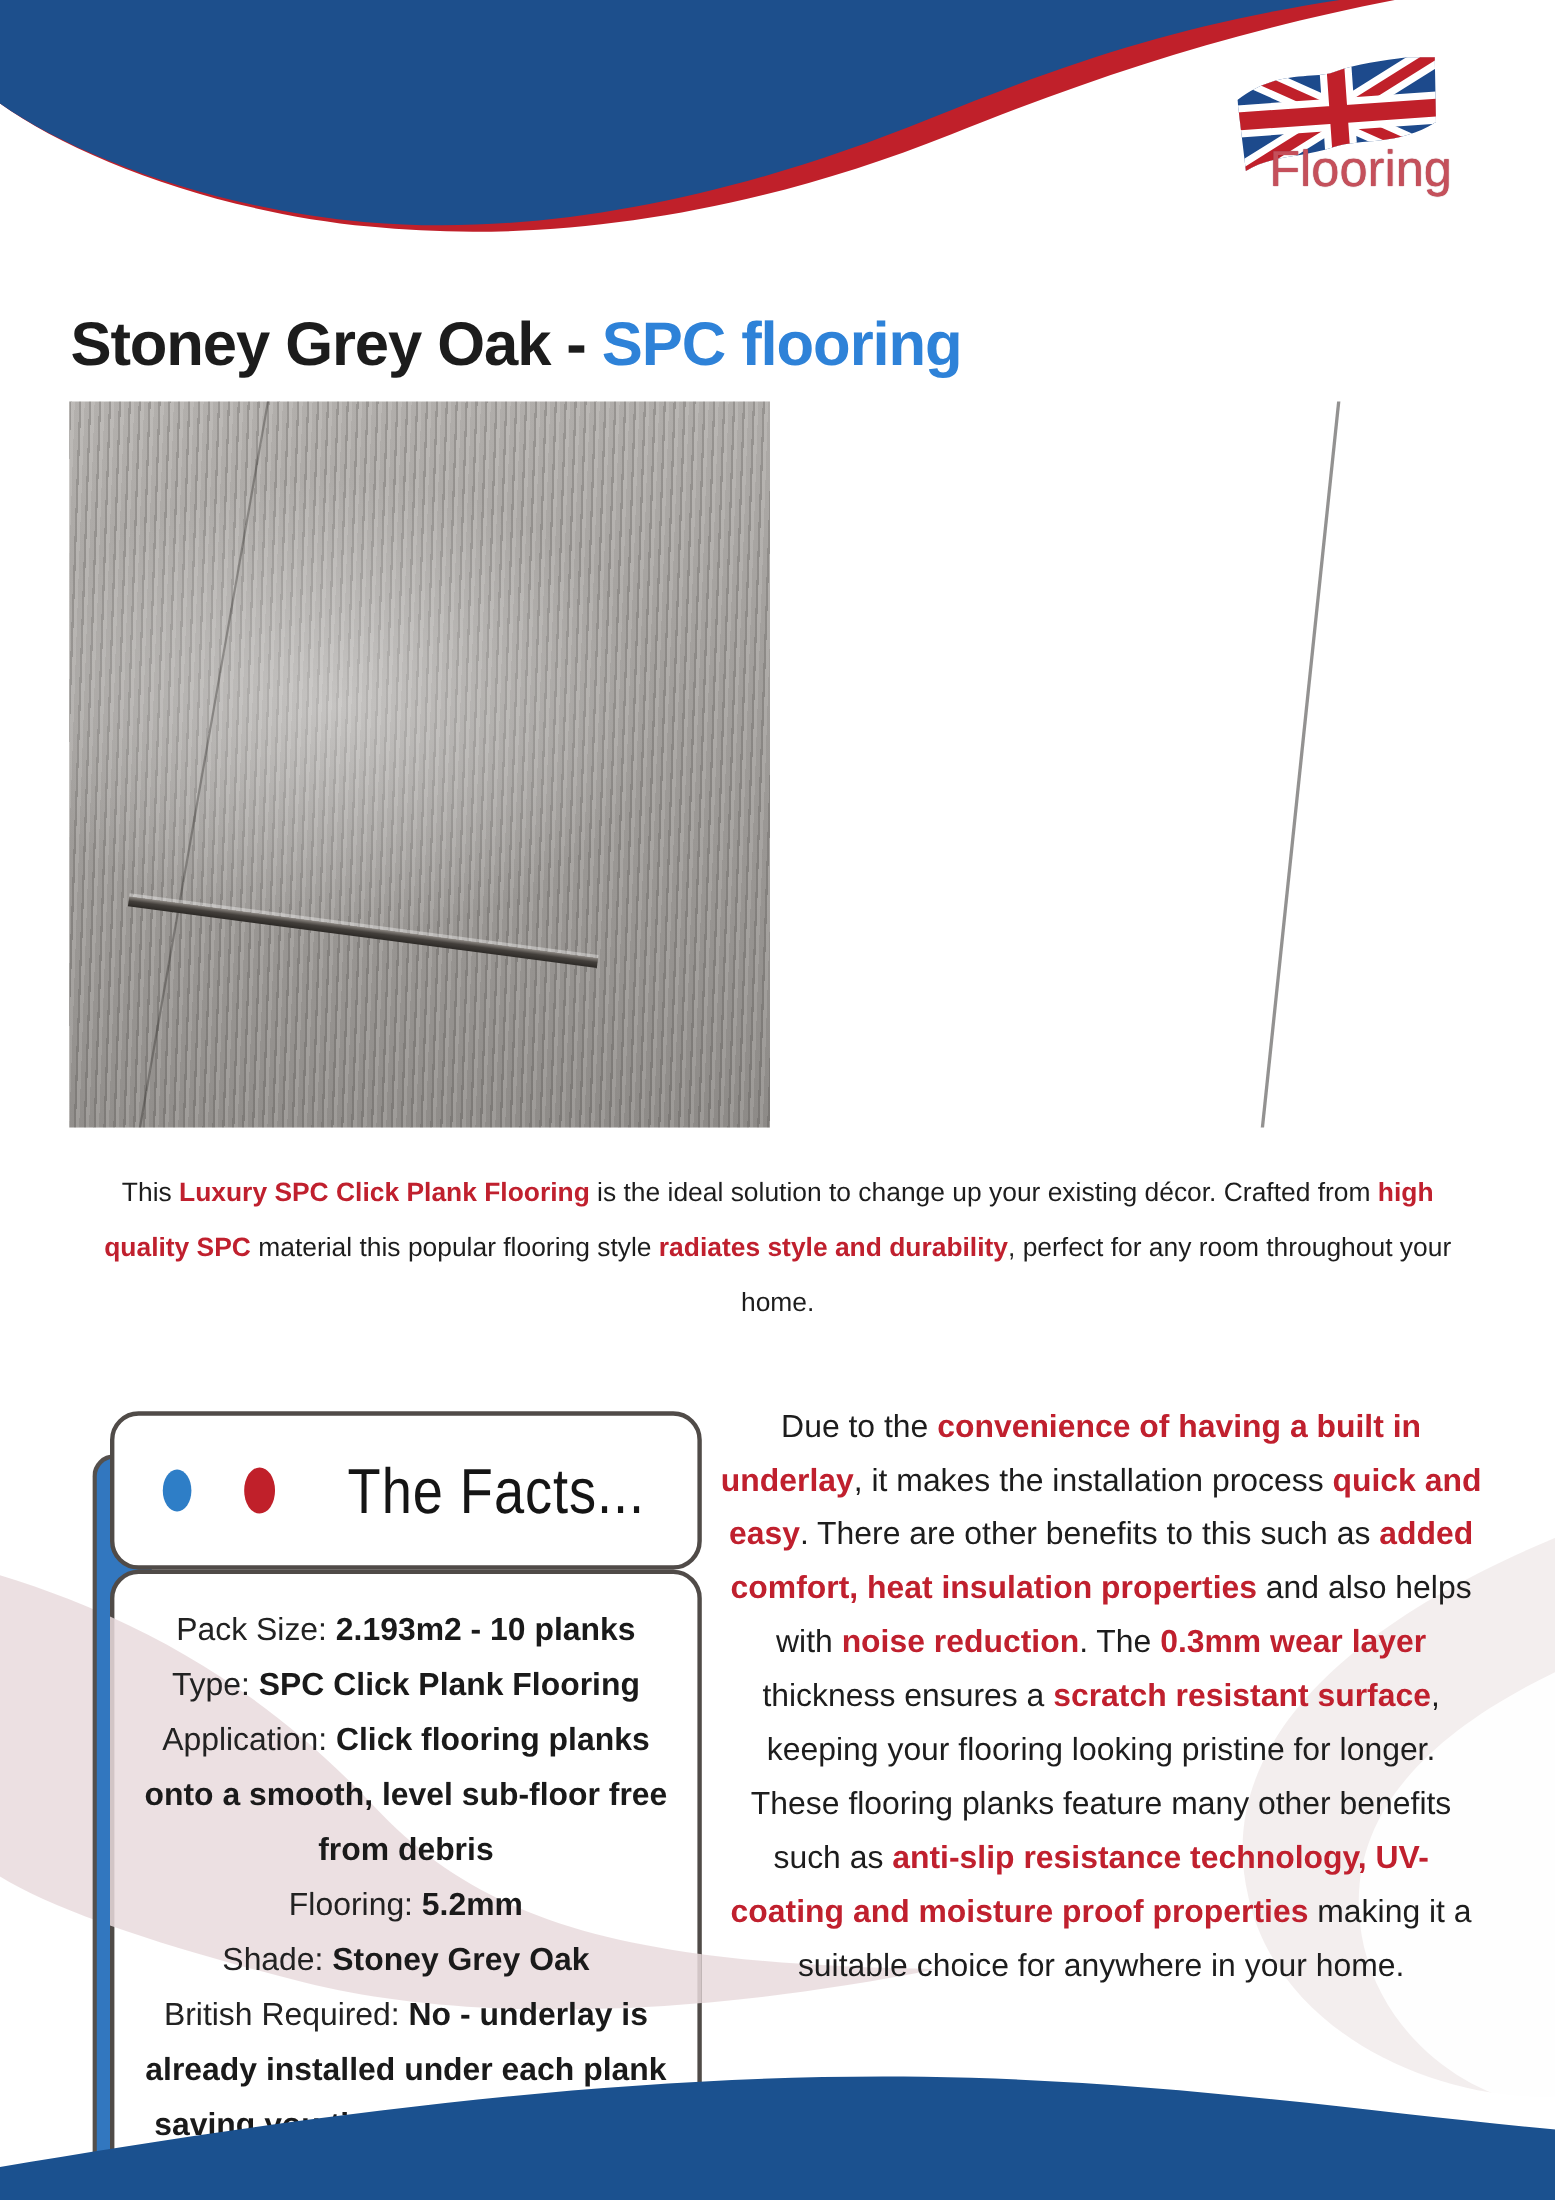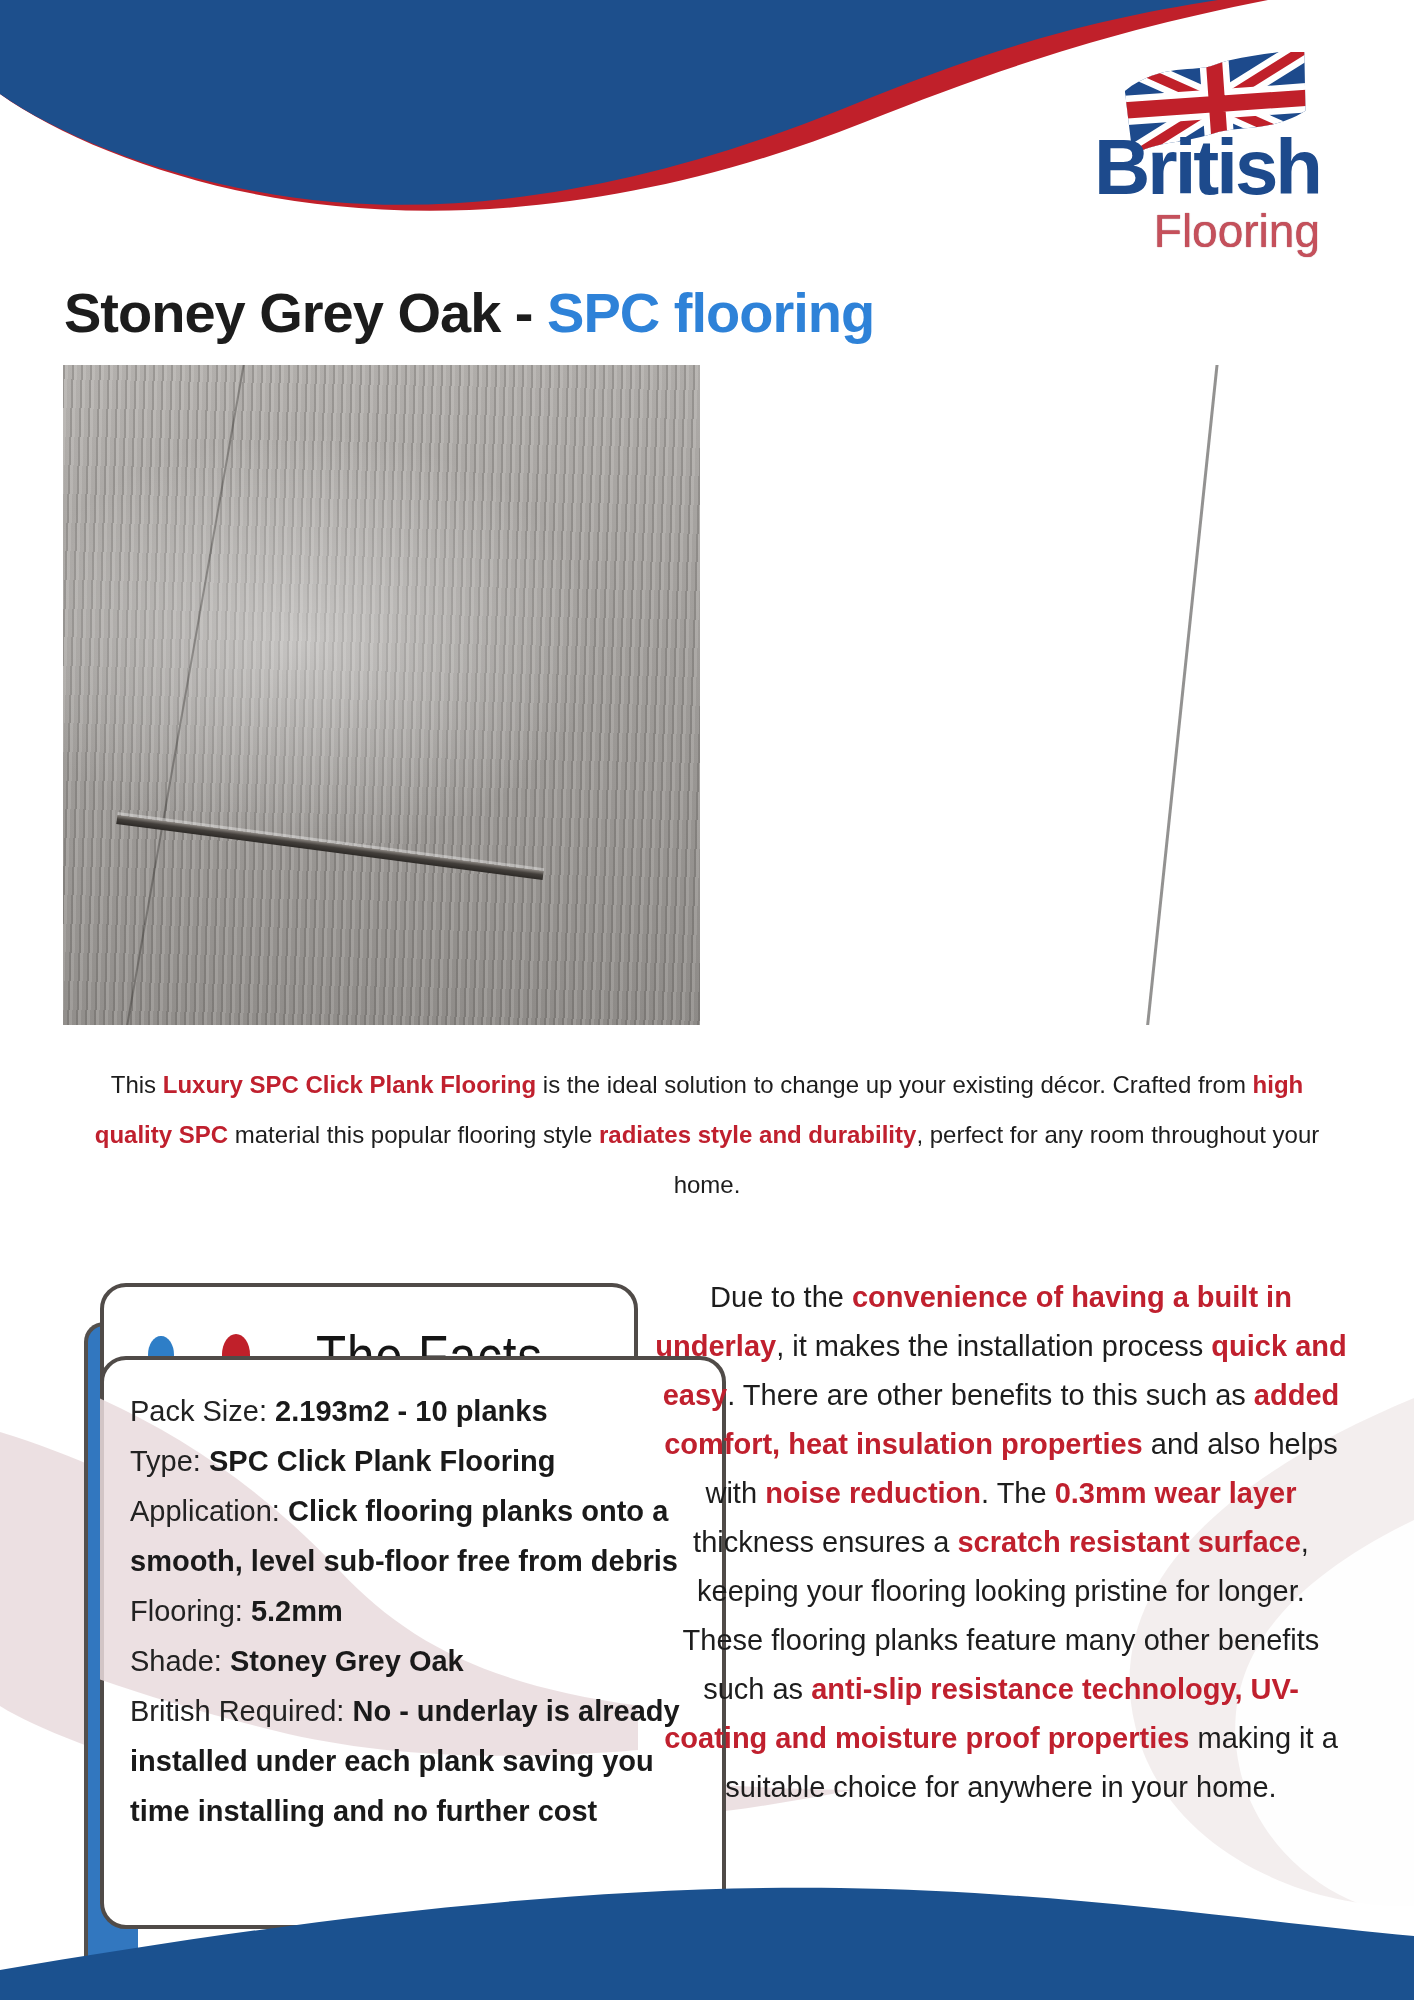--- a/index.html
+++ b/index.html
@@ -52,21 +52,21 @@
   .accent-bar{position:absolute;left:84px;top:1322px;width:54px;height:660px;z-index:1;
       background:#3277bf;border:4px solid#54504d;border-right:none;border-radius:20px 0 0 20px;box-sizing:border-box;}
   .card{position:absolute;background:#fff;border:4px solid #504b48;border-radius:26px;
         box-sizing:border-box;z-index:2;}
   .card-header{left:100px;top:1283px;width:538px;height:144px;display:flex;align-items:center;padding-left:44px;gap:32px;}
   .dot{border-radius:50%;display:inline-block;}
   .dot-blue{width:38px;height:38px;background:#2e7ec7;}
   .dot-red{width:42px;height:42px;background:#c0202a;margin-left:16px;}
   .facts-heading{font-size:58px;font-weight:400;color:#151515;margin-left:34px;
       display:inline-block;transform:scaleX(.85);transform-origin:left center;white-space:nowrap;letter-spacing:1px;}
-  .card-body{left:100px;top:1356px;width:626px;height:573px;border-radius:26px;padding:26px 26px 0 26px;}
+  .card-body{left:100px;top:1427px;width:538px;height:573px;border-radius:26px;padding:26px 26px 0 26px;text-align:center;}
   .card-inner-swoosh{position:absolute;left:-4px;top:-4px;width:538px;height:573px;z-index:0;pointer-events:none;}
   .facts-list{position:relative;z-index:1;font-size:29px;line-height:50px;color:#222;}
   .facts-list p{margin:0;}
   .fv{font-weight:700;color:#1a1a1a;}
 
   
   .benefits{position:absolute;left:655px;top:1244px;width:692px;z-index:3;
             font-size:29px;line-height:49px;text-align:center;color:#1d1d1d;}
 </style>
 </head>
@@ -94,21 +94,20 @@
       </defs>
     <g clip-path="url(#flagclip)" transform="rotate(-4 30 16)">
       <rect width="60" height="32" fill="#1d4a8c"></rect>
       <path d="M0,0 L60,32 M60,0 L0,32" stroke="#ffffff" stroke-width="7"></path>
       <path d="M0,0 L60,32 M60,0 L0,32" stroke="#c0202a" stroke-width="3"></path>
       <path d="M30,0 V32 M0,16 H60" stroke="#ffffff" stroke-width="9"></path>
       <path d="M30,0 V32 M0,16 H60" stroke="#c0202a" stroke-width="5"></path>
     </g>
   </svg>
   <div class="logo">
-    <div class="brand-name">British</div>
     <div class="brand-tag">Flooring</div>
   </div>
 
   <div class="title">
     <span>Stoney Grey Oak - </span><span class="blue">SPC flooring</span>
   </div>
 
   <div class="photo photo-left">
     <div class="seam2"></div>
     <div class="plank-edge"></div>

